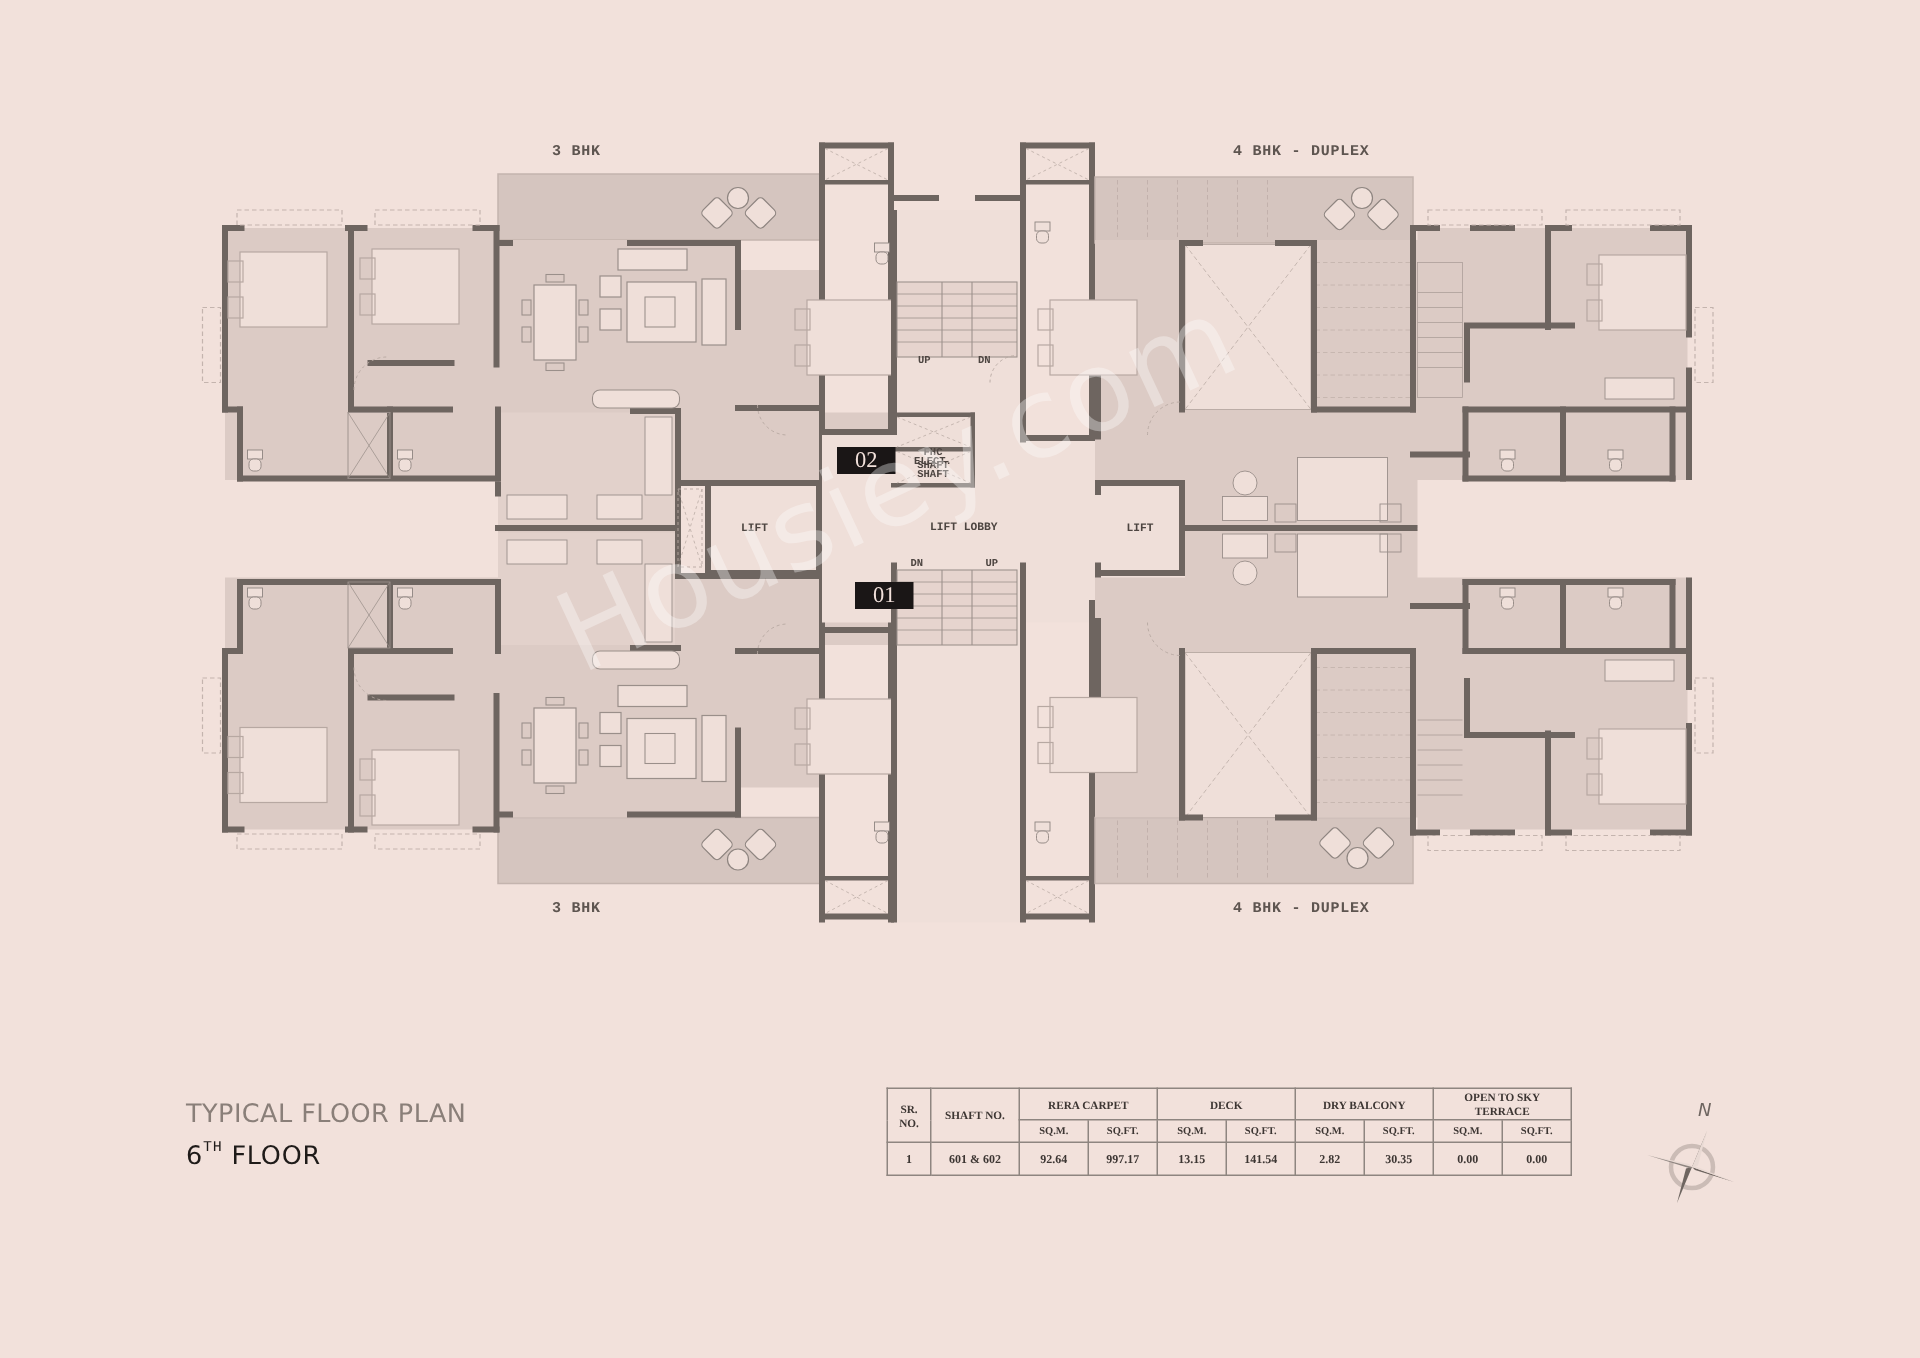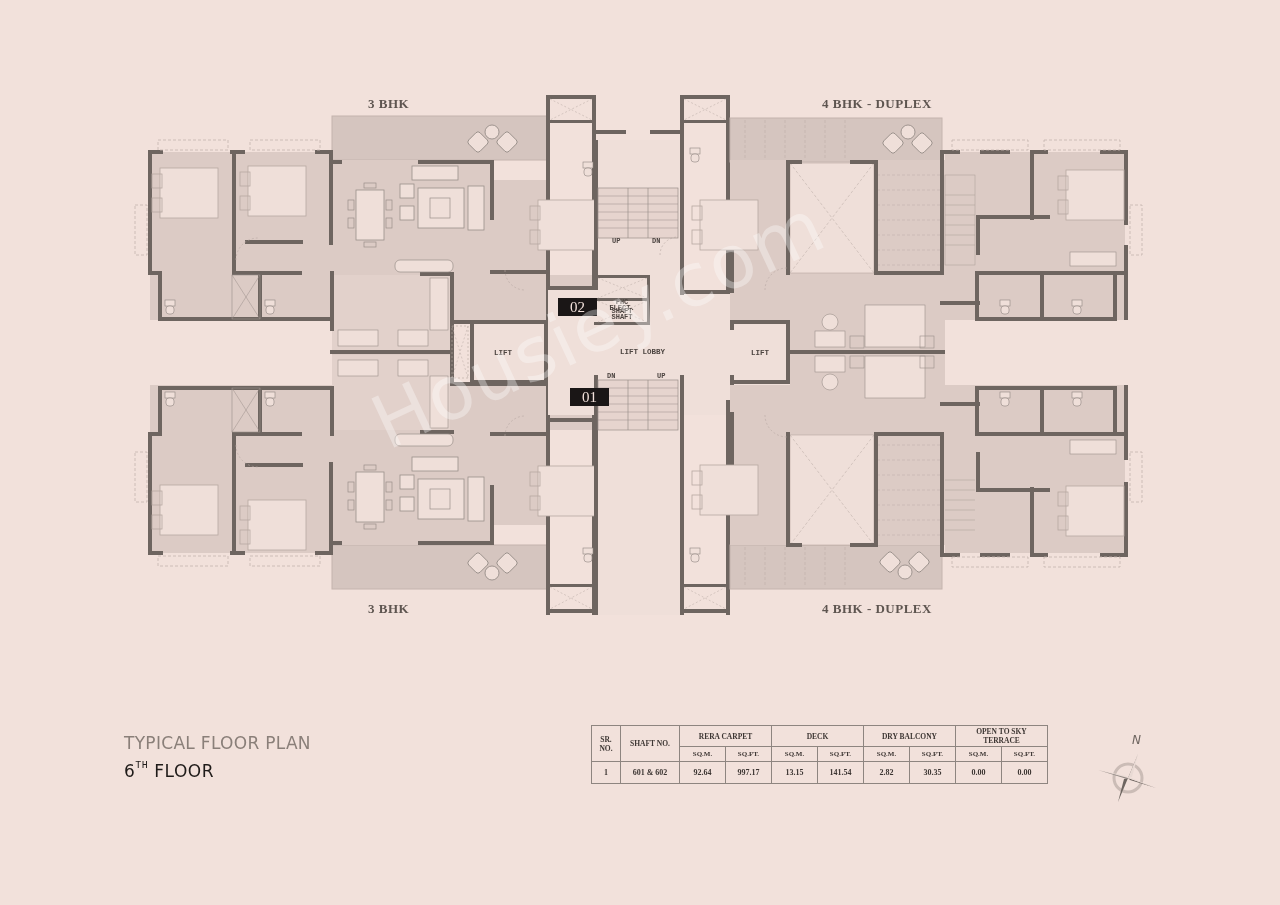--- a/index.html
+++ b/index.html
@@ -4,22 +4,22 @@
 <style>
   html, body { margin:0; padding:0; }
   body {
     width:1280px; height:905px; overflow:hidden;
     background:#f2e1db;
     font-family:"DejaVu Serif", serif;
     position:relative;
   }
   .plan { position:absolute; left:0; top:0; width:1280px; height:905px; }
   .unit-label {
-    position:absolute; font-family:Liberation Serif, serif; font-weight:bold;
-    font-size:13px; color:#5e5550; letter-spacing:0.5px; white-space:nowrap;
+    position:absolute; font-family:Liberation Mono, monospace; font-weight:bold;
+    font-size:10px; color:#5e5550; letter-spacing:0.5px; white-space:nowrap;
   }
   .title-block { position:absolute; left:124px; top:733px; }
   .title-main {
     font-family:"DejaVu Sans", sans-serif; font-size:17px; color:#8a7f79;
     letter-spacing:0.3px; font-weight:normal;
   }
   .title-sub {
     font-family:"DejaVu Sans", sans-serif; font-size:17px; color:#1f1b19;
     margin-top:8px; letter-spacing:0.5px;
   }

